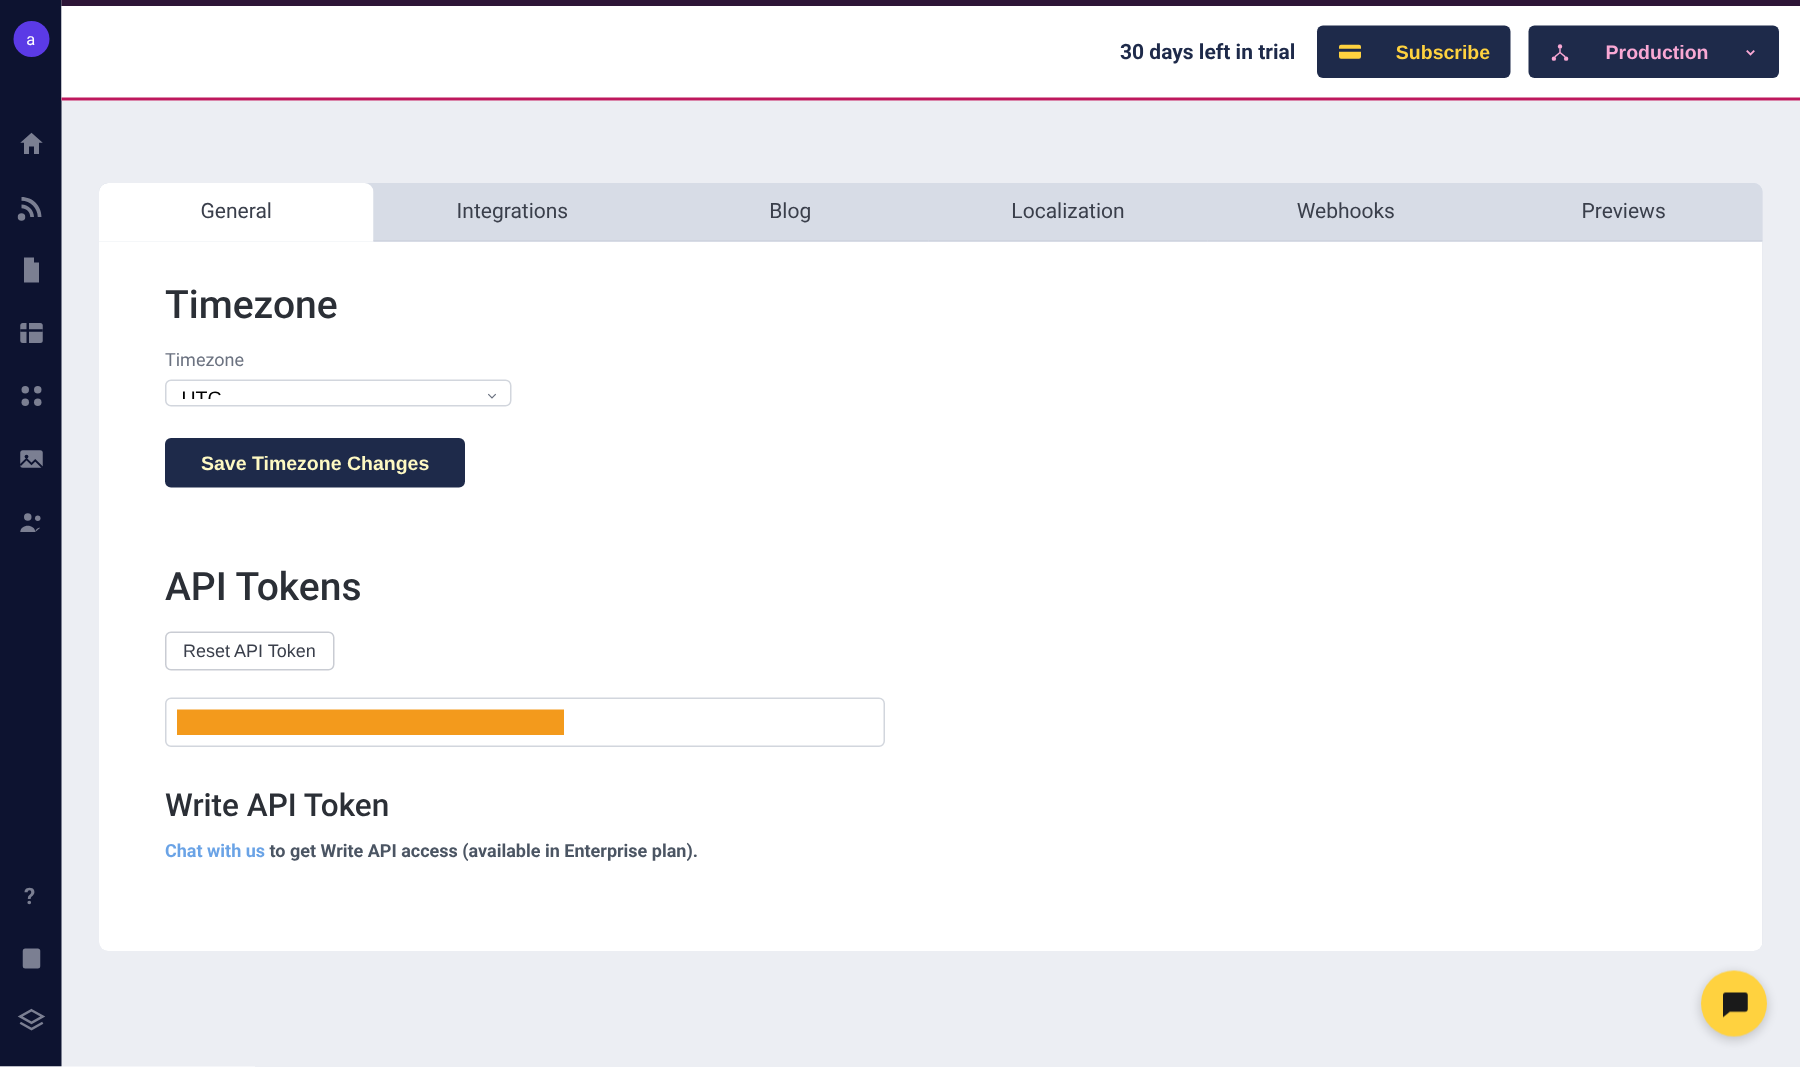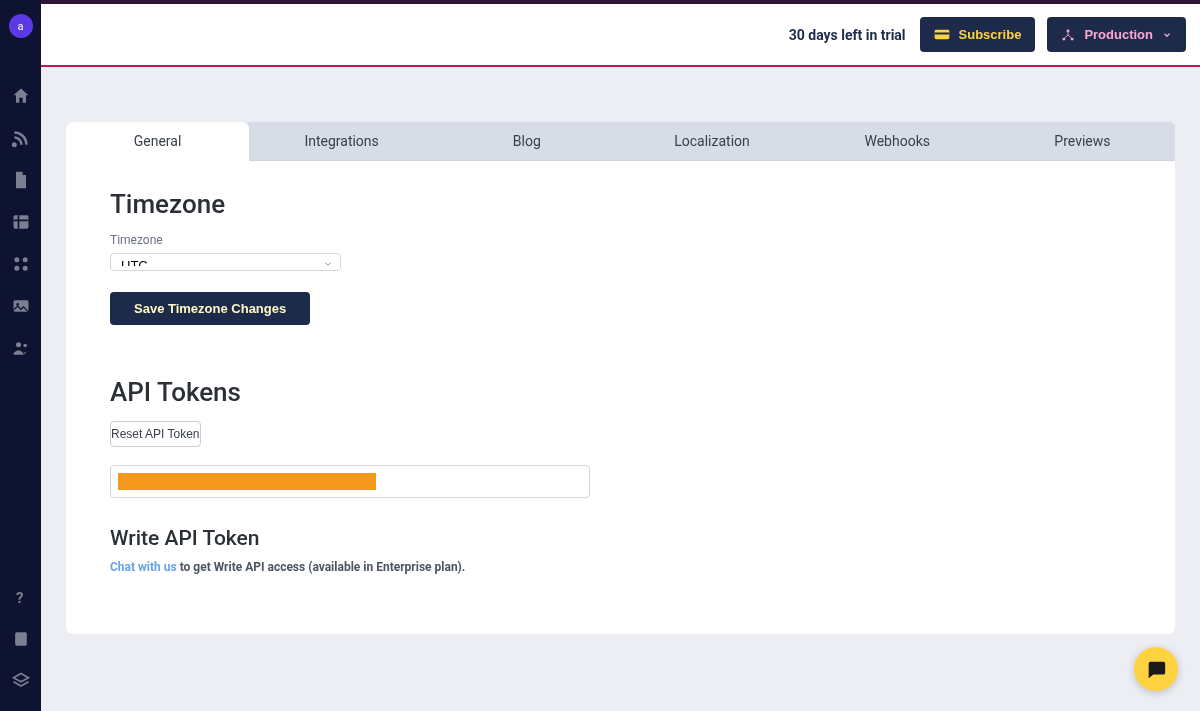--- a/index.html
+++ b/index.html
@@ -51,21 +51,21 @@
   .trial-text { color: #1e2a4a; font-weight: 700; font-size: 14px; margin-right: 2px; }
   .btn {
     border: none;
     border-radius: 4px;
     font-size: 13px;
     font-weight: 600;
     padding: 10px 14px;
     cursor: pointer;
     display: inline-flex;
     align-items: center;
-    gap: 9px;
+    gap: 23px;
   }
   .btn-subscribe { background: #1e2a4a; color: #ffd23f; }
   .btn-subscribe .cc-icon { width: 16px; height: 11px; }
   .btn-env { background: #1e2a4a; color: #f9a8d4; }
   .btn-env svg { width: 14px; height: 14px; }
   .btn-env .chev { width: 10px; height: 10px; }
 
   
   .content-wrap { padding: 55px 25px 40px 25px; }
   .card {
@@ -128,21 +128,21 @@
     padding: 9px 24px; font-size: 13px; font-weight: 600;
     cursor: pointer;
   }
 
   .section-gap { height: 52px; }
 
   h3.sub-title { font-size: 21px; font-weight: 500; color: #2b2f36; margin-bottom: 10px; }
   .row-inline { display: flex; align-items: center; gap: 12px; margin-bottom: 18px; }
   .btn-outline {
     background: #fff; border: 1px solid #c9ccd3; color: #3a3f4b;
-    border-radius: 4px; padding: 5px 0; font-size: 12px; cursor: pointer;
+    border-radius: 4px; padding: 5px 11px; font-size: 12px; cursor: pointer;
   }
 
   .token-box {
     width: 480px; height: 33px;
     border: 1px solid #d2d6dd; border-radius: 4px;
     padding: 4px 7px;
     display: flex; align-items: center;
     margin-bottom: 28px;
   }
   .token-mask {

